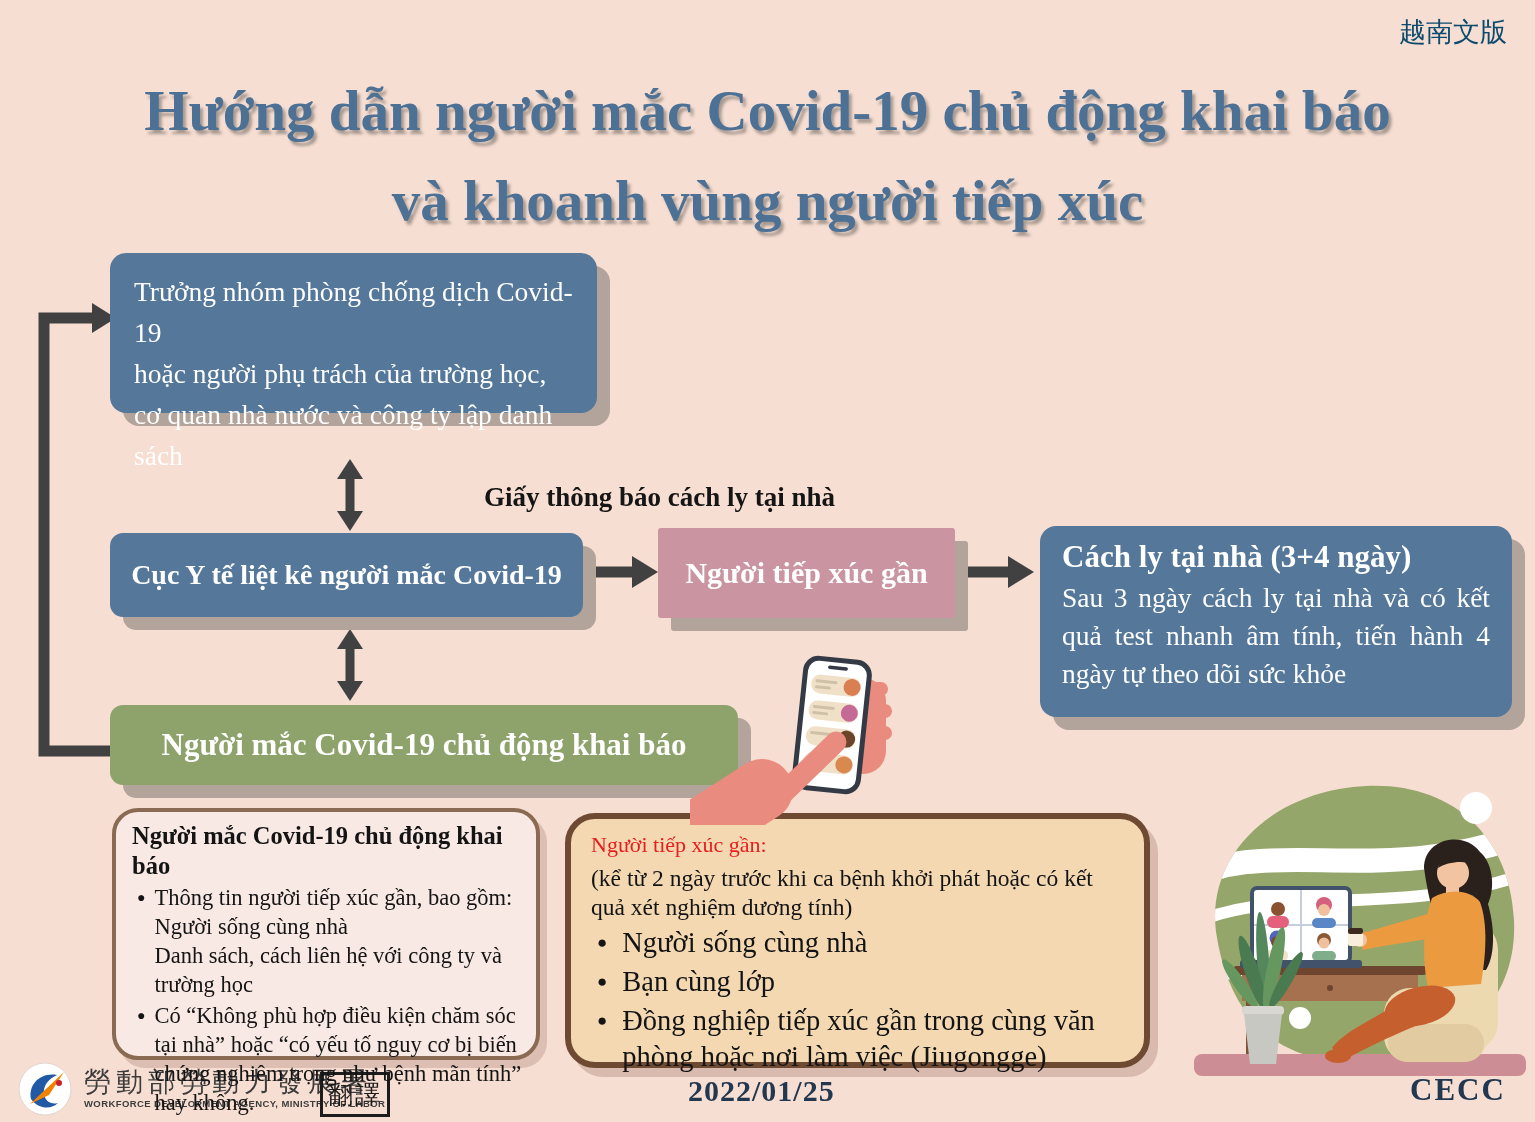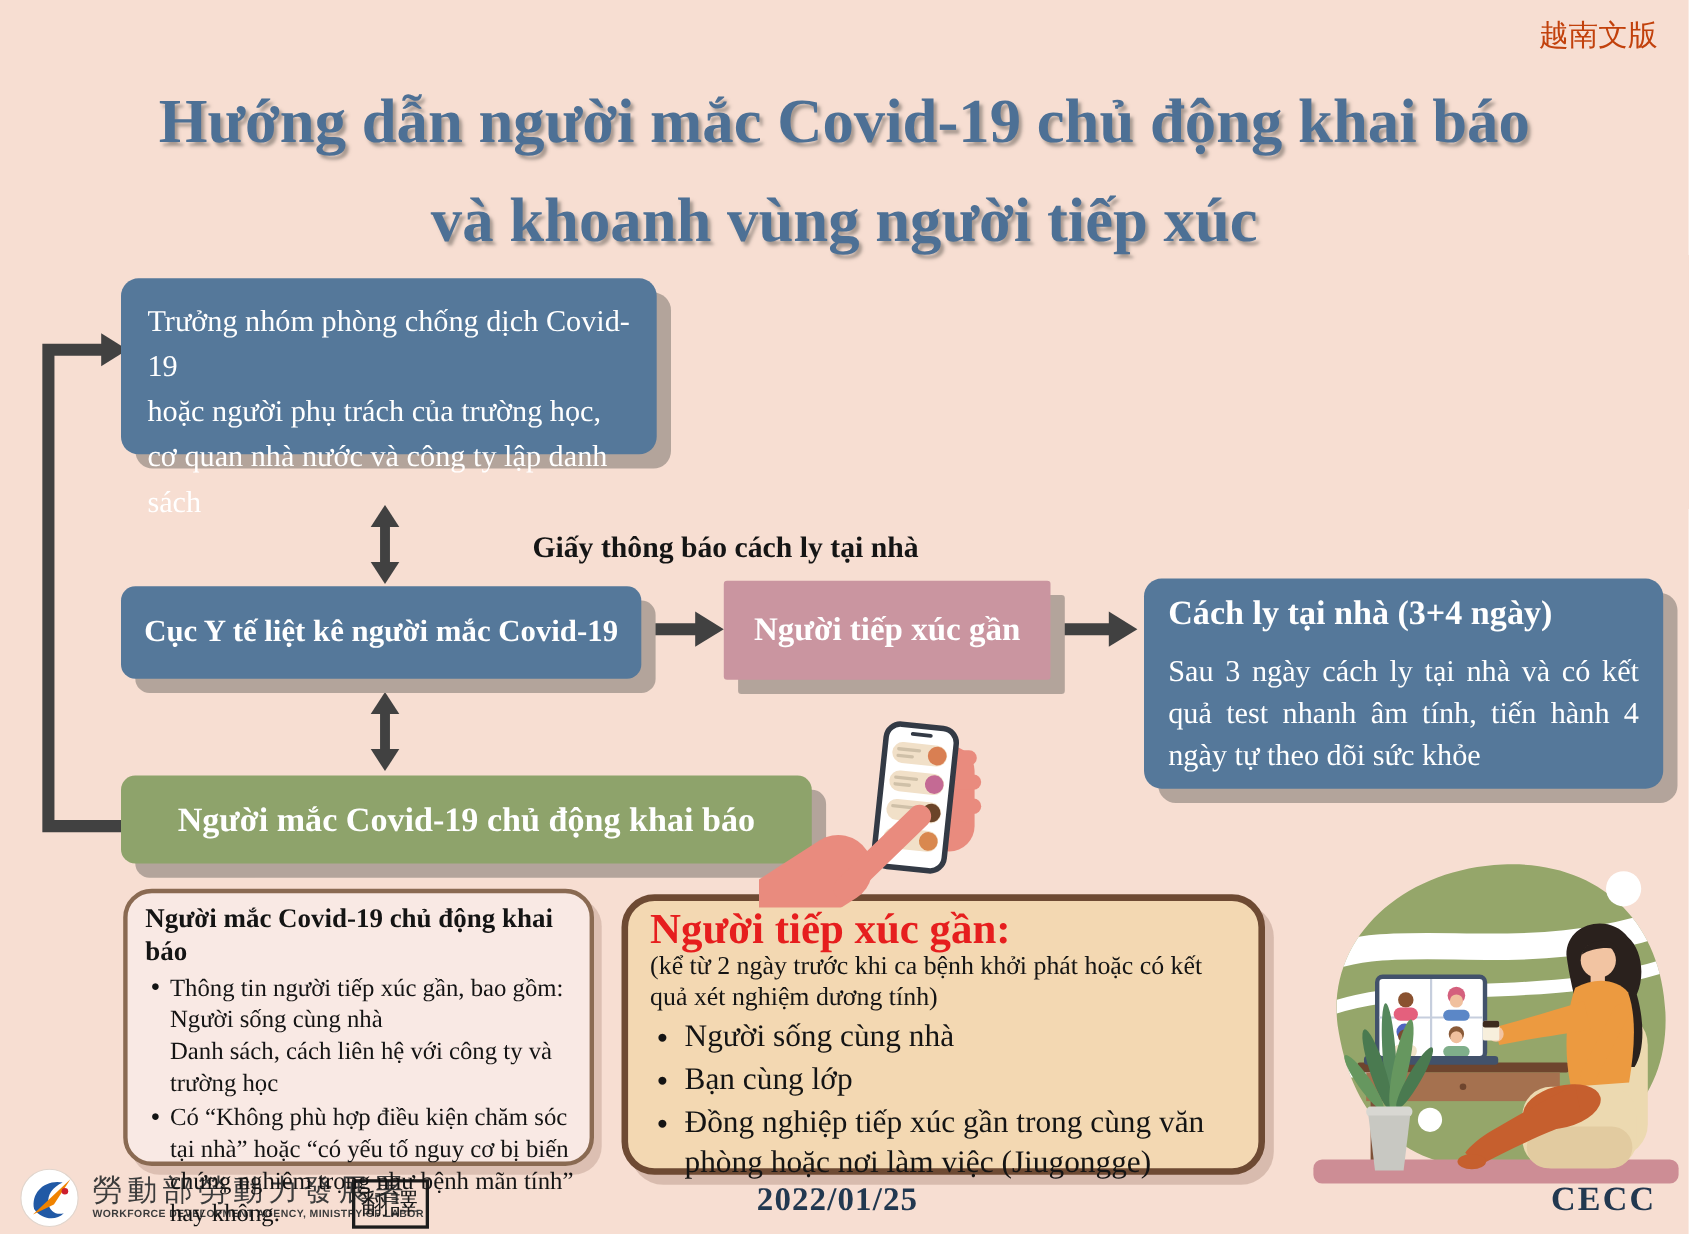--- a/index.html
+++ b/index.html
@@ -2,34 +2,34 @@
 <html style="--bg: #f7ded2; --title-blue: #4d7095; --box-blue: #55789a; --box-pink: #ca95a0; --box-green: #8ea36b; --box-shadow: #b3a49b; --arrow-dark: #414141; --panel-pink-bg: #f9e9e4; --panel-pink-border: #8a6a52; --panel-tan-bg: #f3d8b2; --panel-tan-border: #6e4a33; --red-heading: #e61e1e; --navy-text: #223850;"><head>
 <meta charset="utf-8">
 <style>
   html,body { margin:0; padding:0; }
   .canvas {
     position:relative; width:1535px; height:1122px;
     background:var(--bg,#f7ded2); overflow:hidden;
     font-family:"Liberation Serif", serif; color:#141414;
   }
   
-  .lang-tag { position:absolute; top:14px; right:28px; font-family:"Liberation Sans",sans-serif; font-size:27px; color:#c2410c; }
+  .lang-tag { position:absolute; top:14px; right:28px; font-family:"Liberation Sans",sans-serif; font-size:27px; color:#0c4a6e; }
   .title { position:absolute; top:66px; left:0; width:100%; margin:0; text-align:center;
     font-size:57px; font-weight:bold; color:var(--title-blue,#4d7095); line-height:90px;
     text-shadow:3px 4px 3px rgba(90,85,80,.5); }
   
   .flowbox { position:absolute; color:#fff; border-radius:16px; box-shadow:13px 13px 0 var(--box-shadow,#b3a49b); box-sizing:border-box; }
   .leader-box { left:110px; top:253px; width:487px; height:160px; background:var(--box-blue,#55789a); font-size:27.5px; }
   .leader-text { padding:18px 24px; line-height:41px; white-space:pre-line; }
   .bureau-box { left:110px; top:533px; width:473px; height:84px; background:var(--box-blue,#55789a);
     display:flex; align-items:center; justify-content:center; font-weight:bold; font-size:28px; border-radius:13px; }
   .contact-box { left:658px; top:528px; width:297px; height:90px; background:var(--box-pink,#ca95a0);
     display:flex; align-items:center; justify-content:center; font-weight:bold; font-size:30px; border-radius:3px; }
   .quarantine-box { left:1040px; top:526px; width:472px; height:191px; background:var(--box-blue,#55789a); padding:13px 22px; }
-  .q-title { font-weight:bold; font-size:31px; margin-bottom:16px; }
+  .q-title { font-weight:bold; font-size:31px; margin-bottom:4px; }
   .q-body  { font-size:27.5px; line-height:38px; text-align:justify; }
   .report-box { left:110px; top:705px; width:628px; height:80px; background:var(--box-green,#8ea36b);
     display:flex; align-items:center; justify-content:center; font-weight:bold; font-size:31px; border-radius:13px; }
   .flow-label { position:absolute; left:452px; top:482px; font-weight:bold; font-size:27px; color:#151515;margin-left:32px; }
   
   .connectors { position:absolute; left:0; top:0; z-index:1; pointer-events:none; }
   .flowbox, .flow-label, .panel { z-index:2; }
   .conn-line { stroke:var(--arrow-dark,#414141); fill:none; }
   .conn-head { fill:var(--arrow-dark,#414141); }
   
@@ -37,21 +37,21 @@
   .left-panel { left:112px; top:808px; width:428px; height:252px; background:var(--panel-pink-bg,#f9e9e4);
     border:4px solid var(--panel-pink-border,#8a6a52); border-radius:26px;
     box-shadow:7px 8px 0 rgba(170,135,120,.35); padding:9px 12px 8px 16px; }
   .lp-title { font-weight:bold; font-size:24.5px; line-height:30px; }
   .brow { display:flex; }
   .left-panel .brow { gap:9px; font-size:22.5px; line-height:29px; margin-top:2px; }
   .left-panel .mk { font-size:14px; line-height:29px; padding-left:5px; }
   .mid-panel { left:565px; top:813px; width:585px; height:255px; background:var(--panel-tan-bg,#f3d8b2);
     border:6px solid var(--panel-tan-border,#6e4a33); border-radius:30px;
     box-shadow:8px 9px 0 rgba(170,135,120,.4); padding:7px 16px 6px 20px; z-index:2; }
-  .mp-title { color:var(--red-heading,#e61e1e); font-weight:bold; font-size:39px; line-height:38px; }
+  .mp-title { color:var(--red-heading,#e61e1e); font-weight:normal; font-size:22px; line-height:38px; }
   .mp-sub { font-size:23.5px; line-height:29px; }
   .mid-panel .brow { gap:15px; font-size:28.5px; line-height:36px; margin-top:3px; padding-left:6px; }
   .mid-panel .mk { font-size:17px; line-height:36px; }
   .pre { white-space:pre-line; }
   
   .phone-art { position:absolute; left:690px; top:630px; z-index:3; pointer-events:none; }
   .scene-art { position:absolute; left:1188px; top:772px; z-index:0; }
   
   .logo { position:absolute; left:18px; top:1062px; }
   .agency { position:absolute; left:84px; top:1067px; font-family:"Liberation Sans",sans-serif; color:#3c3c3c; }

